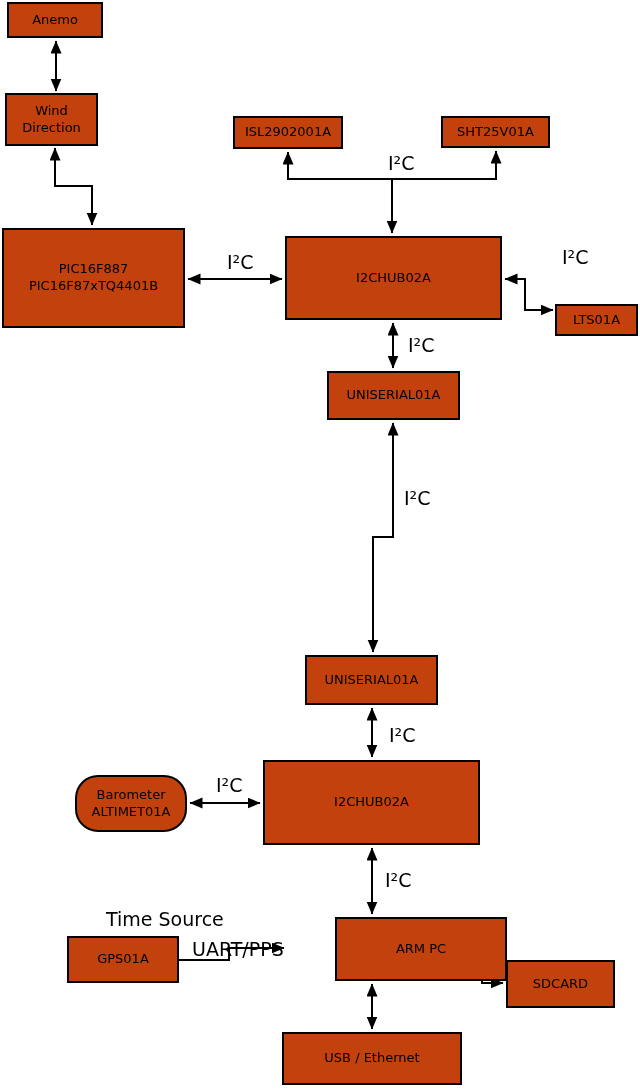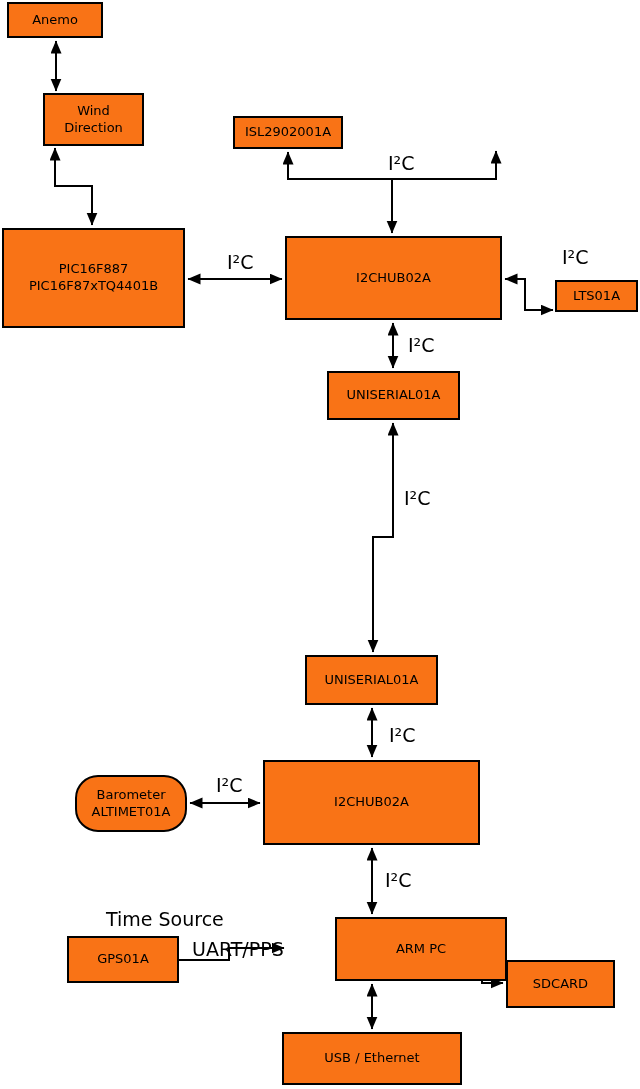--- a/index.html
+++ b/index.html
@@ -14,21 +14,21 @@
   }
   .wires {
     position: absolute;
     left: 0; top: 0;
     width: 640px; height: 1089px;
     z-index: 1;
   }
   .box {
     position: absolute;
     z-index: 2;
-    background: #f97316;
+    background: #c2410c;
     border: 2px solid #000000;
     display: flex;
     flex-direction: column;
     align-items: center;
     justify-content: center;
     text-align: center;
     font-size: 13px;
     line-height: 1.3;
     color: #000000;
   }
@@ -79,35 +79,38 @@
     <polyline points="173,960 229,960 229,948 284,948" marker-end="url(#arr)"></polyline>
 
     <polyline points="462,949 482,949 482,983 503,983" marker-start="url(#arr)" marker-end="url(#arr)"></polyline>
 
     <line x1="372" y1="984" x2="372" y2="1029" marker-start="url(#arr)" marker-end="url(#arr)"></line>
   </svg>
 
   <div class="box" style="left:7px;   top:2px;    width:96px;  height:36px;">
       <span>Anemo</span>
     </div>
-  <div class="box" style="left:5px;   top:93px;   width:101px; height:53px;margin-left:38px;">
+  <div class="box" style="left:5px;   top:93px;   width:93px; height:53px;">
       <span>Wind</span>
       <span>Direction</span>
     </div>
   <div class="box" style="left:2px;   top:228px;  width:183px; height:100px;">
       <span>PIC16F887</span>
       <span>PIC16F87xTQ4401B</span>
     </div>
   <div class="box" style="left:233px; top:116px;  width:110px; height:33px;">
       <span>ISL2902001A</span>
     </div>
+  <div class="box" style="left:441px; top:116px;  width:109px; height:32px;">
+      <span>SHT25V01A</span>
+    </div>
   <div class="box" style="left:285px; top:236px;  width:217px; height:84px;">
       <span>I2CHUB02A</span>
     </div>
-  <div class="box" style="left:555px; top:280px;  width:83px;  height:32px;">
+  <div class="box" style="left:555px; top:304px;  width:83px;  height:32px;">
       <span>LTS01A</span>
     </div>
   <div class="box" style="left:327px; top:371px;  width:133px; height:49px;">
       <span>UNISERIAL01A</span>
     </div>
   <div class="box" style="left:305px; top:655px;  width:133px; height:50px;">
       <span>UNISERIAL01A</span>
     </div>
   <div class="box" style="left:75px;  top:775px;  width:112px; height:57px;border-radius:23px;">
       <span>Barometer</span>

